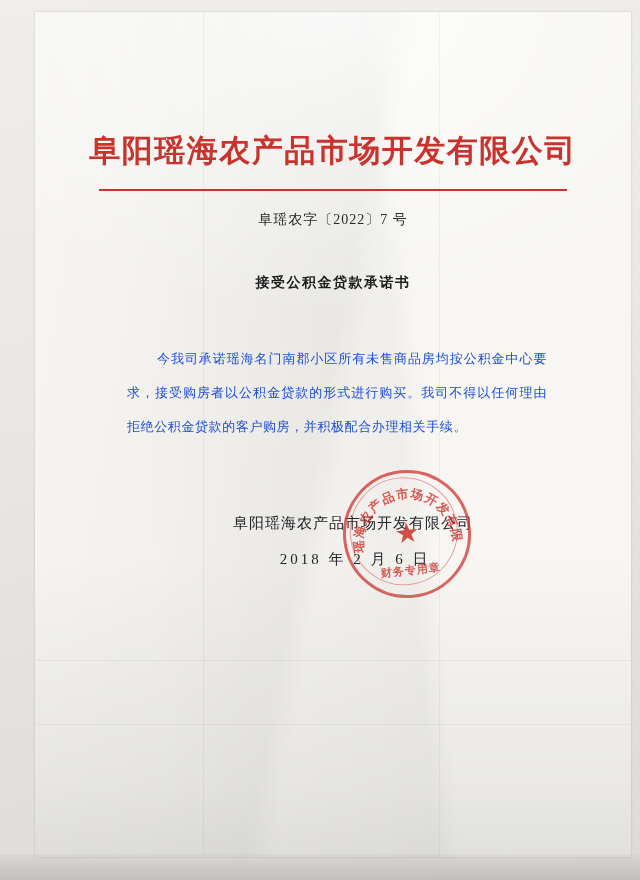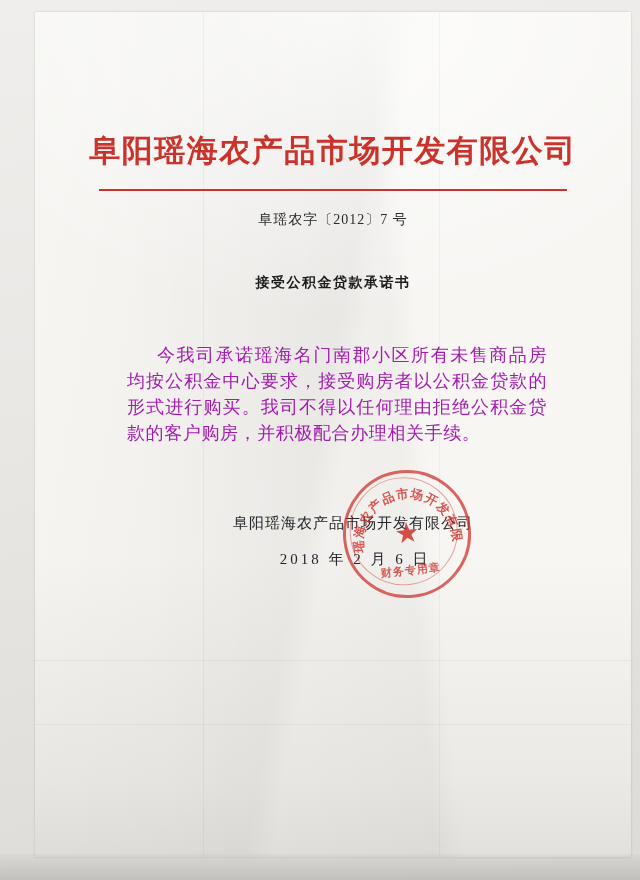--- a/index.html
+++ b/index.html
@@ -98,23 +98,23 @@
     color: #1d1d1d;
     font-weight: bold;
     font-size: 14px;
     letter-spacing: 1.5px;
   }
   .body-text {
     position: absolute;
     left: 92px;
     top: 330px;
     width: 420px;
-    color: #a21caf;
-    font-size: 18px;
-    line-height: 26px;
+    color: #1d4ed8;
+    font-size: 13px;
+    line-height: 34px;
     text-align: justify;
     text-justify: inter-ideograph;
     text-indent: 30px;
     letter-spacing: 0.6px;
   }
   .sign-company {
     position: absolute;
     left: 0;
     top: 502px;
     width: 596px;
@@ -211,21 +211,21 @@
     <div class="fold v2"></div>
     <div class="fold h1"></div>
     <div class="fold h2"></div>
 
     <div class="content">
 
       <div class="org-title">阜阳瑶海农产品市场开发有限公司</div>
 
       <div class="red-rule"></div>
 
-      <div class="doc-number">阜瑶农字〔2012〕7 号</div>
+      <div class="doc-number">阜瑶农字〔2022〕7 号</div>
 
       <div class="doc-title">接受公积金贷款承诺书</div>
 
       <div class="body-text">今我司承诺瑶海名门南郡小区所有未售商品房均按公积金中心要求，接受购房者以公积金贷款的形式进行购买。我司不得以任何理由拒绝公积金贷款的客户购房，并积极配合办理相关手续。</div>
 
       <div class="sign-company">阜阳瑶海农产品市场开发有限公司</div>
 
       <div class="sign-date">2018 年 2 月 6 日</div>
 
       <div class="seal">

